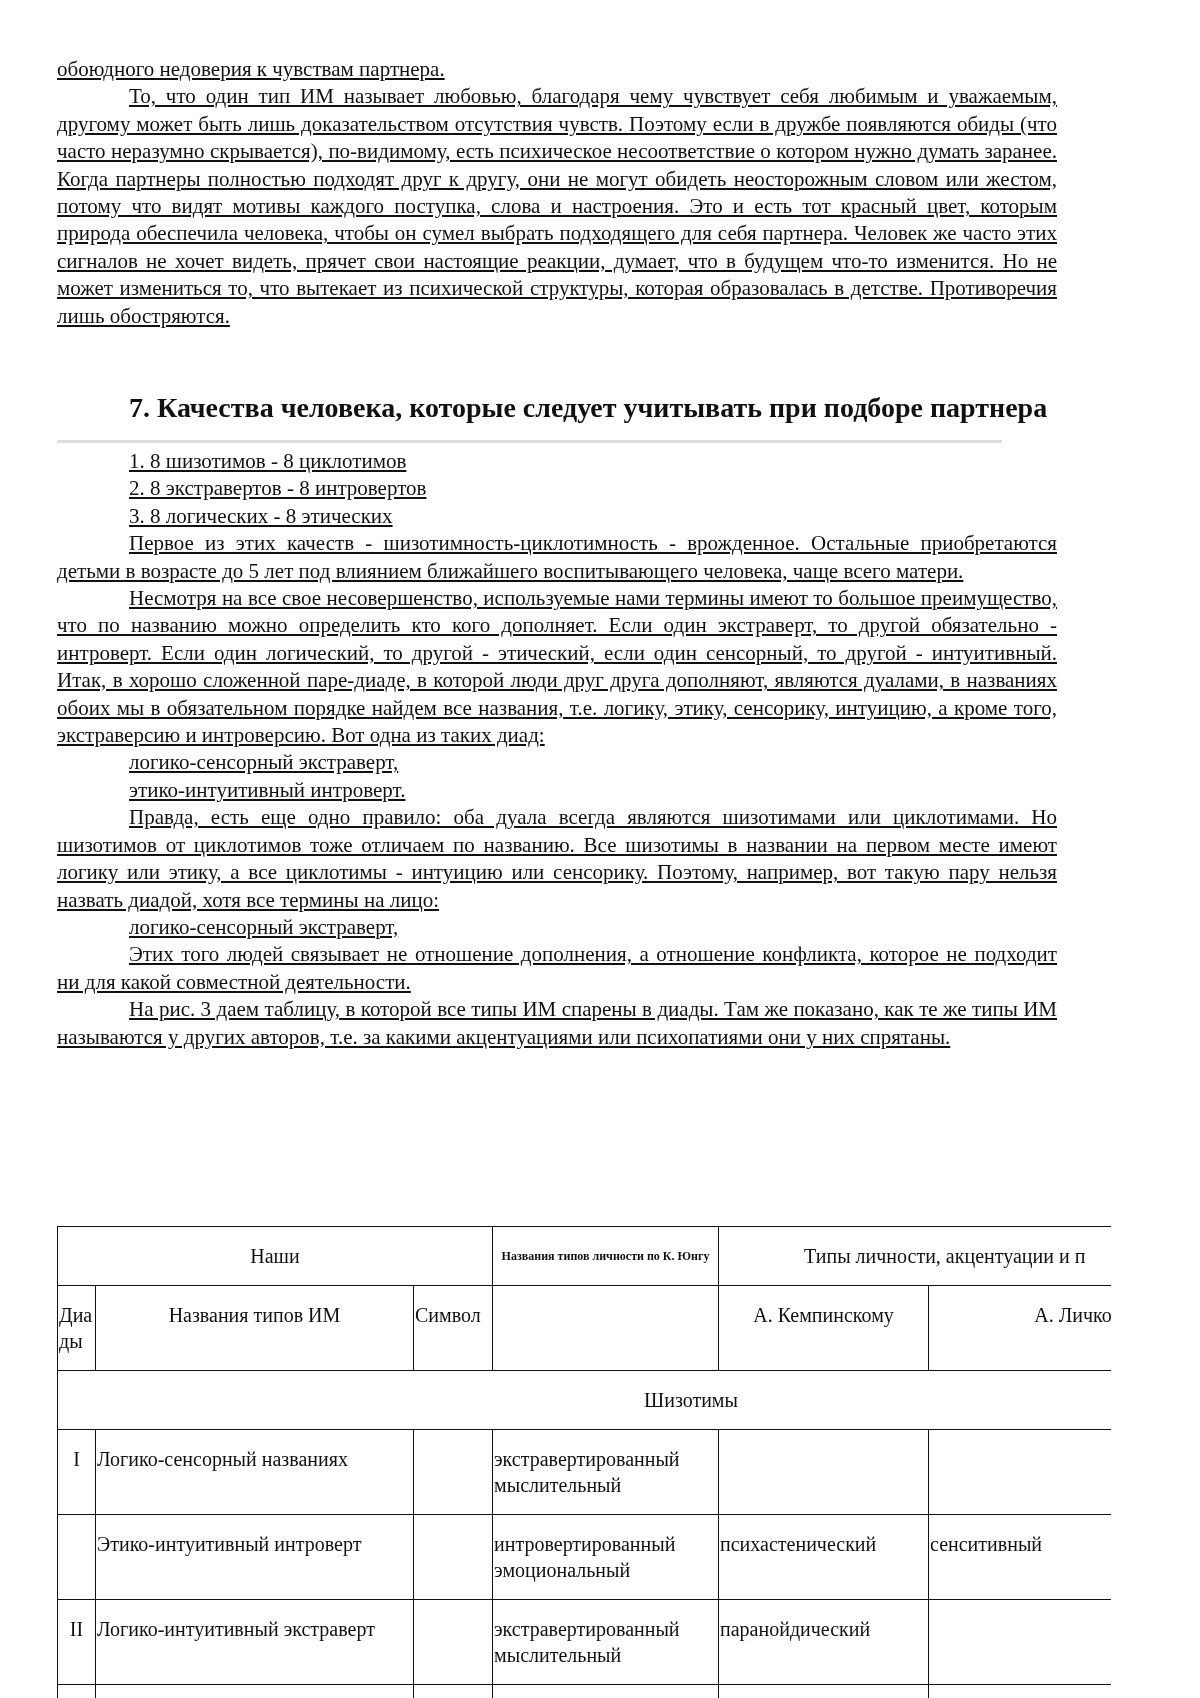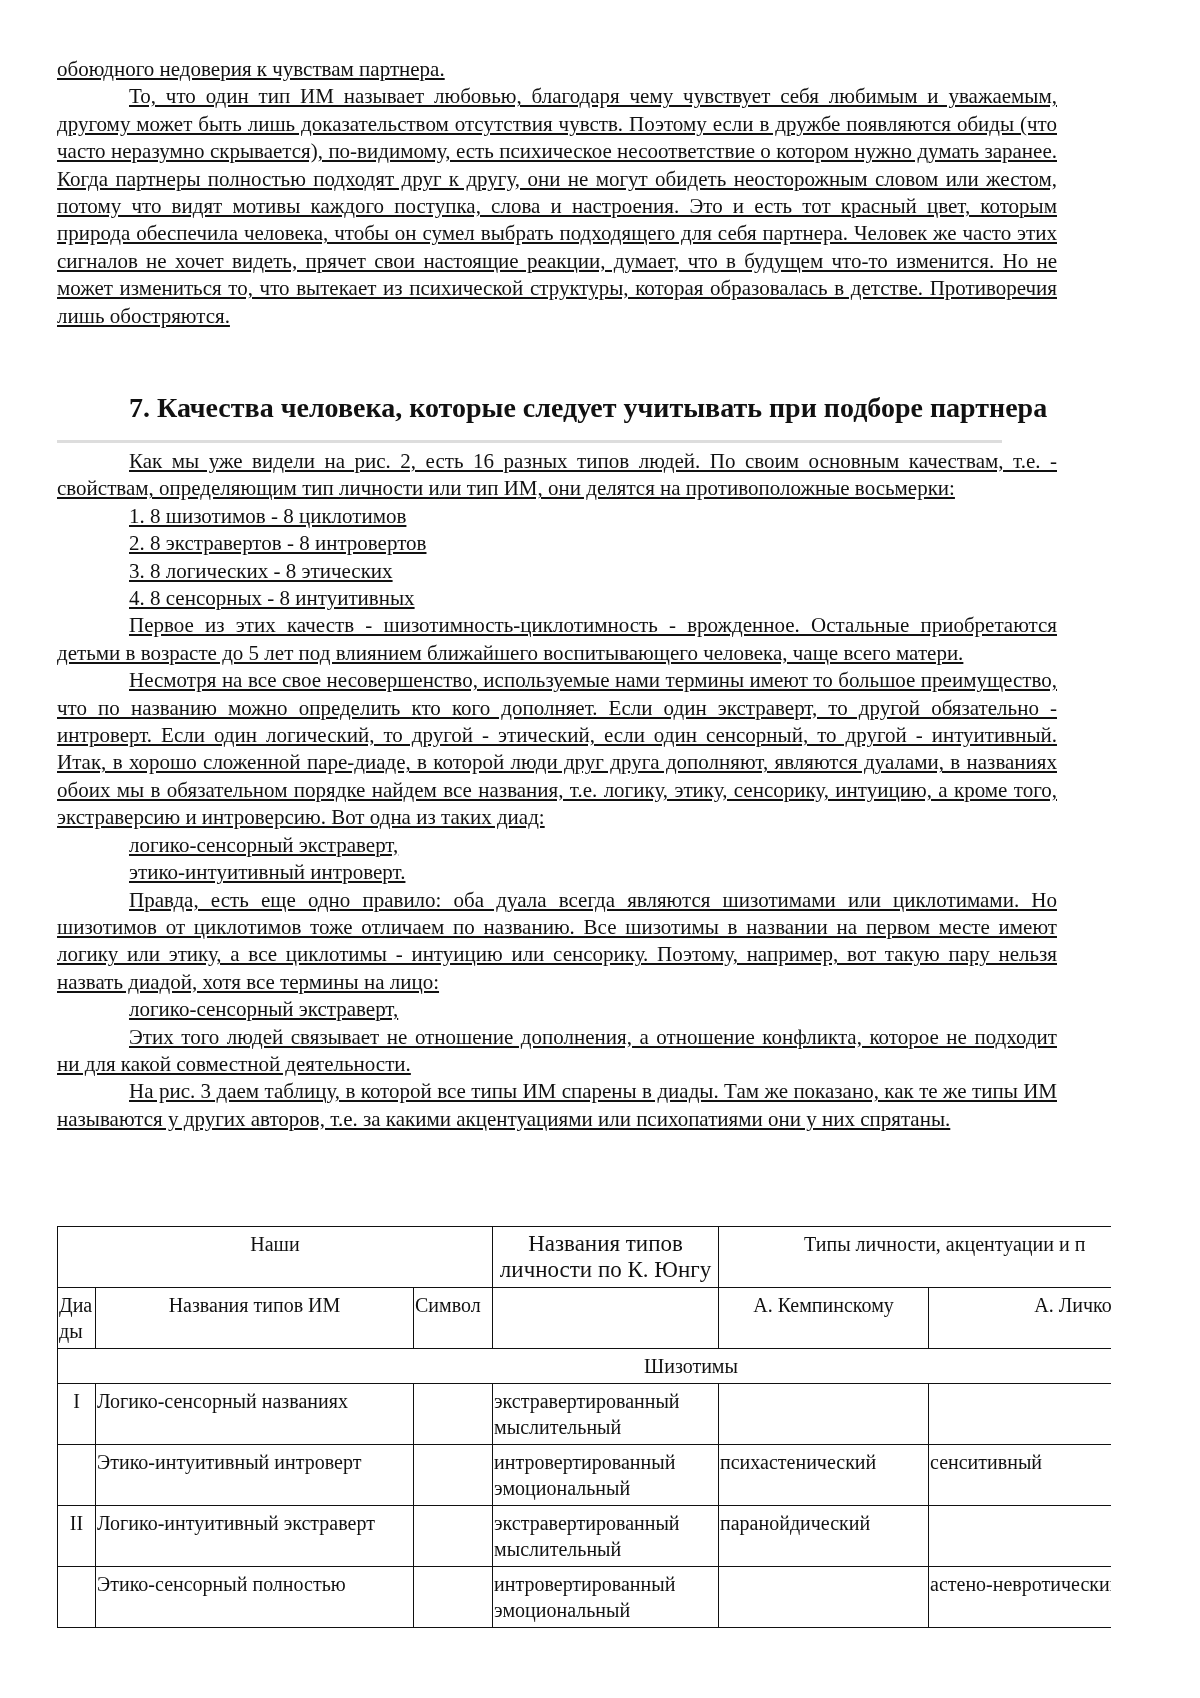--- a/index.html
+++ b/index.html
@@ -21,47 +21,45 @@
     background: #dddddd;
   }
   #intro { position: absolute; left: 0; top: 0; width: 1000px; }
   #section { position: absolute; left: 0; top: 392px; width: 1000px; }
   table.types {
     position: absolute; left: 57px; top: 1226px;
     border-collapse: collapse; table-layout: fixed; width: 1160px;
     font-size: 20px;
   }
   table.types td {
-    border: 1.5px solid #111; padding: 4px 1px; vertical-align: top;
+    border: 1.5px solid #111; padding: 16px 1px; vertical-align: top;
     line-height: 26px;
   }
   .c { text-align: center; }
-  .hdr-sub { font-size: 23px; }
+  .hdr-sub { font-size: 12px; font-weight: bold; }
   .clip { position: absolute; left: 0; top: 0; width: 1111px; height: 1698px; overflow: hidden; }
 </style>
 </head>
 <body>
 
 <div class="clip">
 <div class="page">
 
   <div id="intro">
     <p class="first">обоюдного недоверия к чувствам партнера.</p>
     <p class="indent">То, что один тип ИМ называет любовью, благодаря чему чувствует себя любимым и уважаемым, другому может быть лишь доказательством отсутствия чувств. Поэтому если в дружбе появляются обиды (что часто неразумно скрывается), по-видимому, есть психическое несоответствие о котором нужно думать заранее. Когда партнеры полностью подходят друг к другу, они не могут обидеть неосторожным словом или жестом, потому что видят мотивы каждого поступка, слова и настроения. Это и есть тот красный цвет, которым природа обеспечила человека, чтобы он сумел выбрать подходящего для себя партнера. Человек же часто этих сигналов не хочет видеть, прячет свои настоящие реакции, думает, что в будущем что-то изменится. Но не может измениться то, что вытекает из психической структуры, которая образовалась в детстве. Противоречия лишь обостряются.</p>
   </div>
 
   <h2>7. Качества человека, которые следует учитывать при подборе партнера</h2>
   <div class="rule"></div>
 
   <div id="section">
-    <p class="indent">Как мы уже видели на рис. 2, есть 16 разных типов людей. По своим основным качествам, т.е. - свойствам, определяющим тип личности или тип ИМ, они делятся на противоположные восьмерки:</p>
     <p class="li">1. 8 шизотимов - 8 циклотимов</p>
     <p class="li">2. 8 экстравертов - 8 интровертов</p>
     <p class="li">3. 8 логических - 8 этических</p>
-    <p class="li">4. 8 сенсорных - 8 интуитивных</p>
     <p class="indent">Первое из этих качеств - шизотимность-циклотимность - врожденное. Остальные приобретаются детьми в возрасте до 5 лет под влиянием ближайшего воспитывающего человека, чаще всего матери.</p>
     <p class="indent">Несмотря на все свое несовершенство, используемые нами термины имеют то большое преимущество, что по названию можно определить кто кого дополняет. Если один экстраверт, то другой обязательно - интроверт. Если один логический, то другой - этический, если один сенсорный, то другой - интуитивный. Итак, в хорошо сложенной паре-диаде, в которой люди друг друга дополняют, являются дуалами, в названиях обоих мы в обязательном порядке найдем все названия, т.е. логику, этику, сенсорику, интуицию, а кроме того, экстраверсию и интроверсию. Вот одна из таких диад:</p>
     <p class="li">логико-сенсорный экстраверт,</p>
     <p class="li">этико-интуитивный интроверт.</p>
     <p class="indent">Правда, есть еще одно правило: оба дуала всегда являются шизотимами или циклотимами. Но шизотимов от циклотимов тоже отличаем по названию. Все шизотимы в названии на первом месте имеют логику или этику, а все циклотимы - интуицию или сенсорику. Поэтому, например, вот такую пару нельзя назвать диадой, хотя все термины на лицо:</p>
     <p class="li">логико-сенсорный экстраверт,</p>
     <p class="indent">Этих того людей связывает не отношение дополнения, а отношение конфликта, которое не подходит ни для какой совместной деятельности.</p>
     <p class="indent">На рис. 3 даем таблицу, в которой все типы ИМ спарены в диады. Там же показано, как те же типы ИМ называются у других авторов, т.е. за какими акцентуациями или психопатиями они у них спрятаны.</p>
   </div>
 </div>

